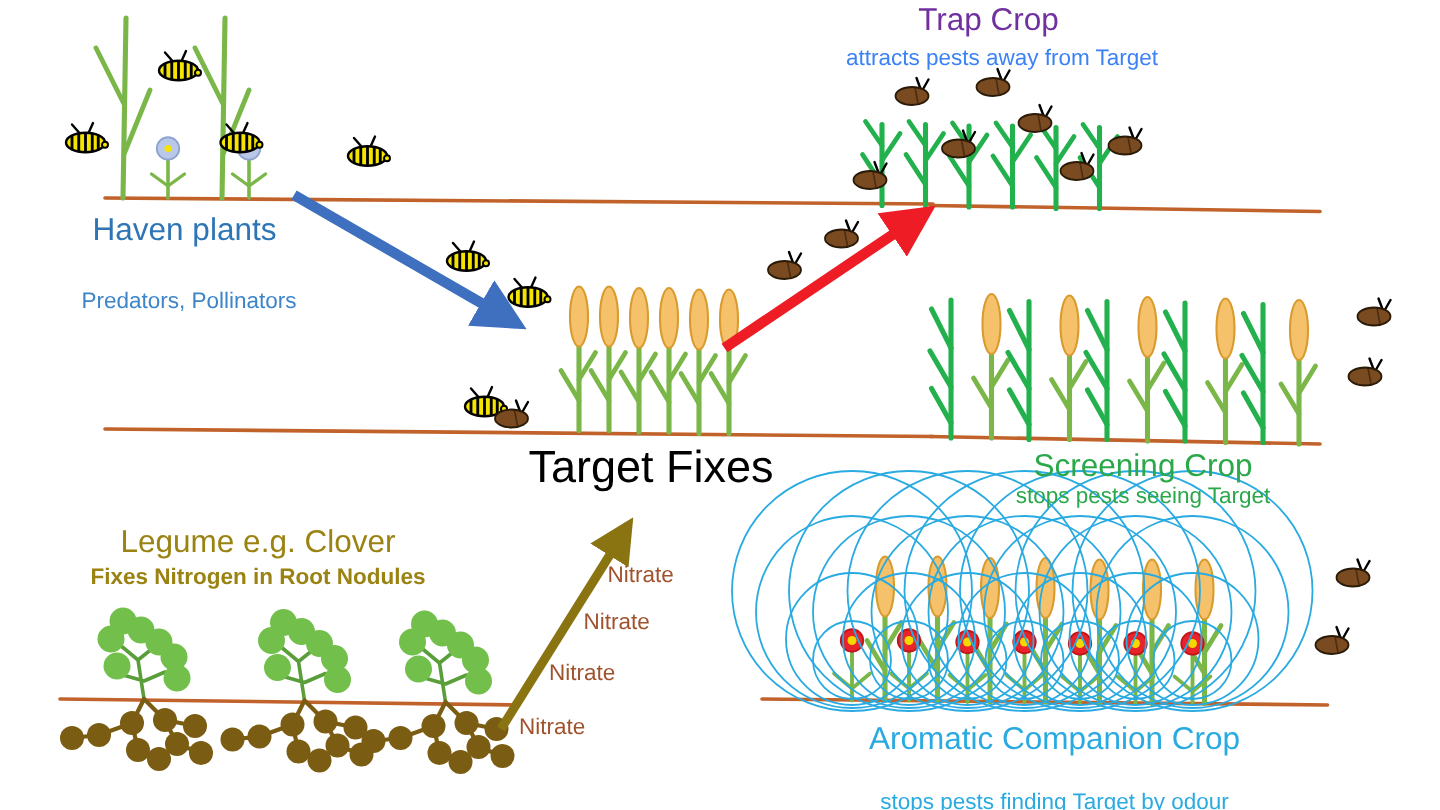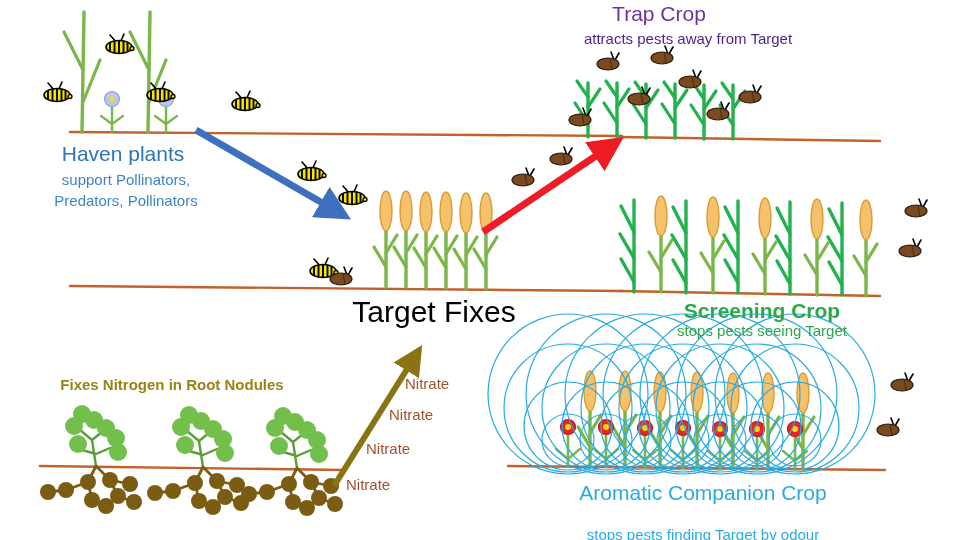--- a/index.html
+++ b/index.html
@@ -248,34 +248,34 @@
     </g>
 
     <g>
       <line x1="196" y1="130" x2="345" y2="216" stroke="#3f6fbf" stroke-width="7" marker-end="url(#mk-blue)"></line>
       <line x1="483" y1="232" x2="618" y2="141" stroke="#ee1c25" stroke-width="7" marker-end="url(#mk-red)"></line>
       <line x1="334" y1="486" x2="419" y2="350" stroke="#8a7412" stroke-width="6" marker-end="url(#mk-olive)"></line>
     </g>
   </svg>
 
   <div class="lbl t-title ctr" style="left:123px; top:142px; color:#2e75b6;">Haven plants</div>
-  <div class="lbl t-sub ctr" style="left:126px; top:171px; color:#3d85c8;">support Pollinators,</div>
   <div class="lbl t-sub ctr" style="left:126px; top:192px; color:#3d85c8;">Predators, Pollinators</div>
 
   <div class="lbl t-title ctr" style="left:659px; top:2px; color:#7030a0;">Trap Crop</div>
-  <div class="lbl t-sub ctr" style="left:688px; top:30px; color:#4c1d95;">attracts pests away from Target</div>
+  <div class="lbl t-sub ctr" style="left:668px; top:30px; color:#3b82f6;">attracts pests away from Target</div>
 
   <div class="lbl t-big ctr" style="left:434px; top:295px;">Target Fixes</div>
 
-  <div class="lbl t-title ctr" style="left:762px; top:299px; color:#2ba84a;font-weight:bold;">Screening Crop</div>
+  <div class="lbl t-title ctr" style="left:762px; top:299px; color:#2ba84a;">Screening Crop</div>
   <div class="lbl t-sub ctr" style="left:762px; top:322px; color:#2ba84a;">stops pests seeing Target</div>
 
   <div class="lbl t-title ctr" style="left:703px; top:481px; color:#29aae1;">Aromatic Companion Crop</div>
   <div class="lbl t-sub ctr" style="left:703px; top:506px; color:#29aae1;margin-top:20px;">stops pests finding Target by odour</div>
 
+  <div class="lbl t-title ctr" style="left:172px; top:350px; color:#9a8312;">Legume e.g. Clover</div>
   <div class="lbl t-sub ctr" style="left:172px; top:376px; color:#9a8312;font-weight:bold;">Fixes Nitrogen in Root Nodules</div>
 
   <div class="lbl t-nitrate" style="left:405px; top:375px;">Nitrate</div>
   <div class="lbl t-nitrate" style="left:389px; top:406px;">Nitrate</div>
   <div class="lbl t-nitrate" style="left:366px; top:440px;">Nitrate</div>
   <div class="lbl t-nitrate" style="left:346px; top:476px;">Nitrate</div>
 
 </div>
 
 </body></html>

